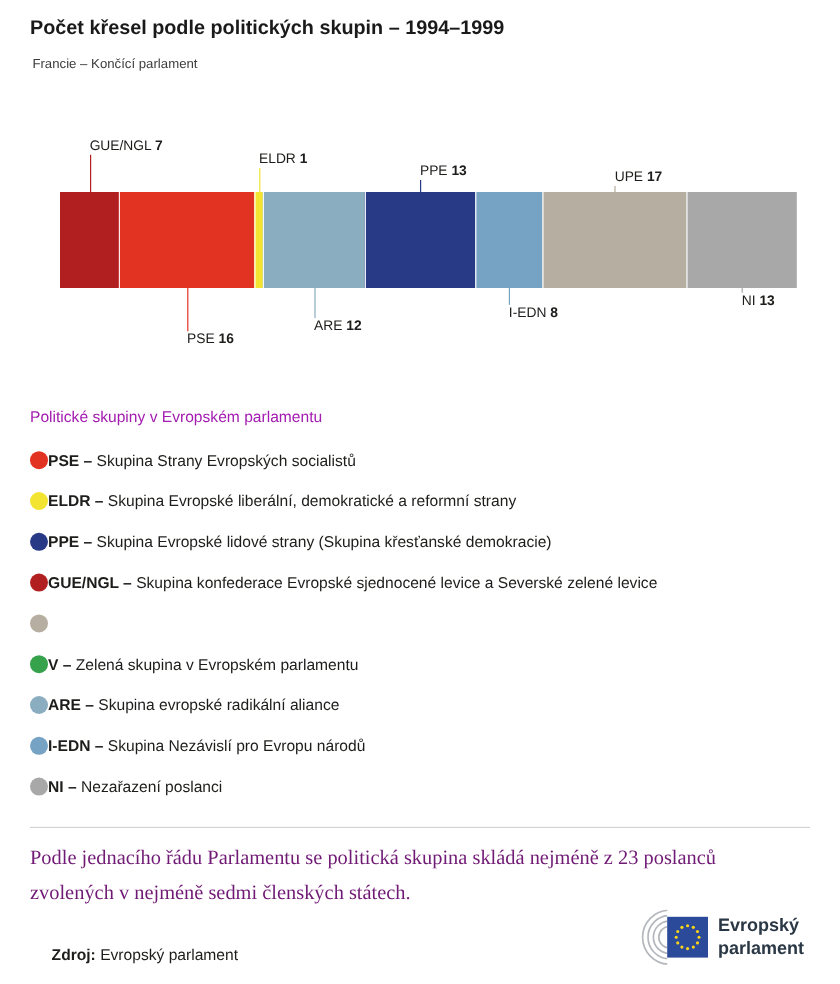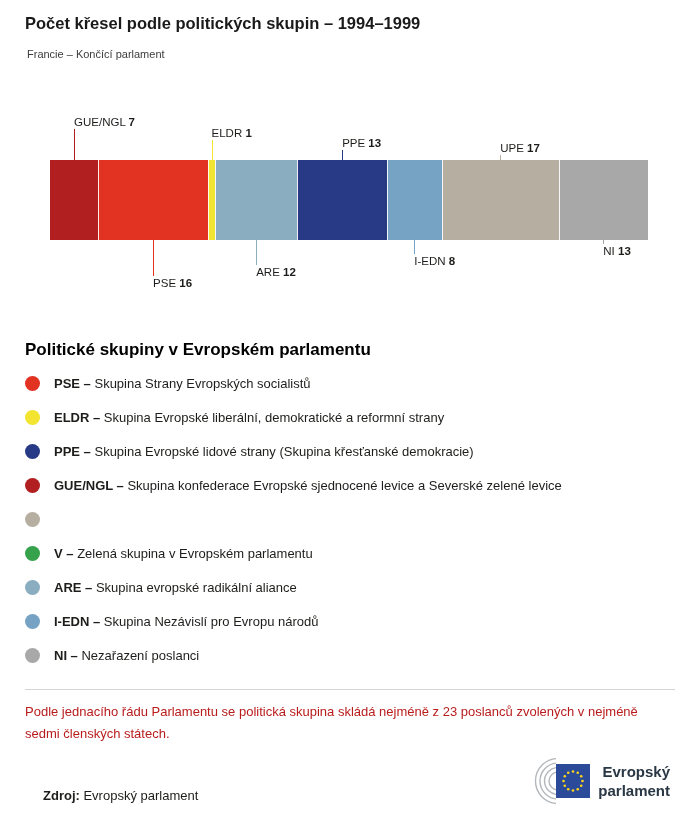--- a/index.html
+++ b/index.html
@@ -2,46 +2,46 @@
 <html><head>
 <meta charset="utf-8">
 <style>
   html,body { margin:0; padding:0; background:#ffffff; }
   body { width:700px; height:820px; font-family:"Liberation Sans", sans-serif; color:#1d1d1b; }
   .page { position:relative; width:692px; height:820px; overflow:hidden; background:#fff; }
 
   .title { position:absolute; left:25px; top:14px; font-size:16.5px; font-weight:bold; color:#1a1a1a; }
   .subtitle { position:absolute; left:27px; top:48px; font-size:11px; font-weight:normal; color:#3c3c3b; }
 
-  .chart { position:absolute; left:50px; top:110px; width:598px; height:180px; }
+  .chart { position:absolute; left:50px; top:110px; width:598px; height:180px;padding-left:16px; }
   .bar { position:absolute; left:0; top:50px; width:100%; height:80px; display:flex; }
   .seg { height:100%; }
   .seg + .seg { box-shadow:inset 1px 0 0 rgba(255,255,255,.9); }
   .seg-label { position:absolute; display:flex; flex-direction:column; align-items:flex-start; }
   .seg-label.above { bottom:130px; }
   .seg-label.below { top:130px;text-align:center; }
   .tick { width:1px; }
   .seg-txt { font-size:11.5px; white-space:nowrap; color:#1d1d1b; padding:1px 0; }
   .b { font-weight:bold; }
 
   .total-row { position:absolute; left:58px; top:296px; width:580px; display:flex; align-items:center; gap:26px; }
   .hr { flex:1; height:1px; background:#cfcfcf; }
   .total-text { font-family:"DejaVu Sans Mono", monospace; font-weight:bold; font-size:13.5px;
                 line-height:1.3; text-align:center; color:#111; white-space:pre-line; min-width:110px; }
 
-  .legend-title { position:absolute; left:25px; top:340px; font-size:17px; font-weight:bold; color:#000000; }
+  .legend-title { position:absolute; left:25px; top:340px; font-size:13px; font-weight:normal; color:#a21caf; }
   .legend-list { position:absolute; left:25px; top:366px; width:655px; }
-  .legend-row { display:flex; align-items:center; height:34px; gap:14px; }
+  .legend-row { display:flex; align-items:center; height:34px; }
   .dot { width:15px; height:15px; border-radius:50%; flex:0 0 15px; }
   .legend-text { font-size:13px; color:#1d1d1b; white-space:nowrap; }
 
   .footer-rule { position:absolute; left:25px; top:689px; width:650px; height:1px; background:#d4d4d4; }
-  .note { position:absolute; left:25px; top:701px; width:625px; font-size:13px; line-height:1.7; color:#b91c1c; }
+  .note { position:absolute; left:25px; top:701px; width:625px; font-size:17px; line-height:1.7; color:#701a75;font-family:Liberation Serif, serif; }
   .source { position:absolute; left:43px; top:788px; font-size:13px; color:#1d1d1b; }
-  .logo { position:absolute; right:22px; top:757px; display:flex; align-items:center; gap:8px;text-align:right; }
+  .logo { position:absolute; right:22px; top:757px; display:flex; align-items:center; gap:8px; }
   .logo-text { font-size:15px; font-weight:bold; color:#2a3744; line-height:1.3; }
 </style>
 </head>
 <body>
 
 <div class="page">
 
   <div class="title">Počet křesel podle politických skupin – 1994–1999</div>
   <div class="subtitle">Francie – Končící parlament</div>
 

